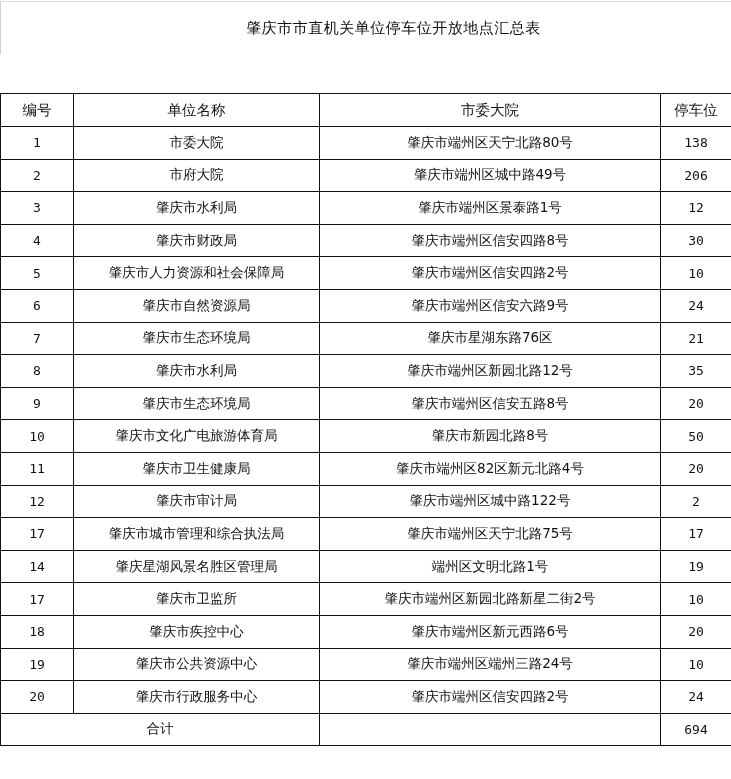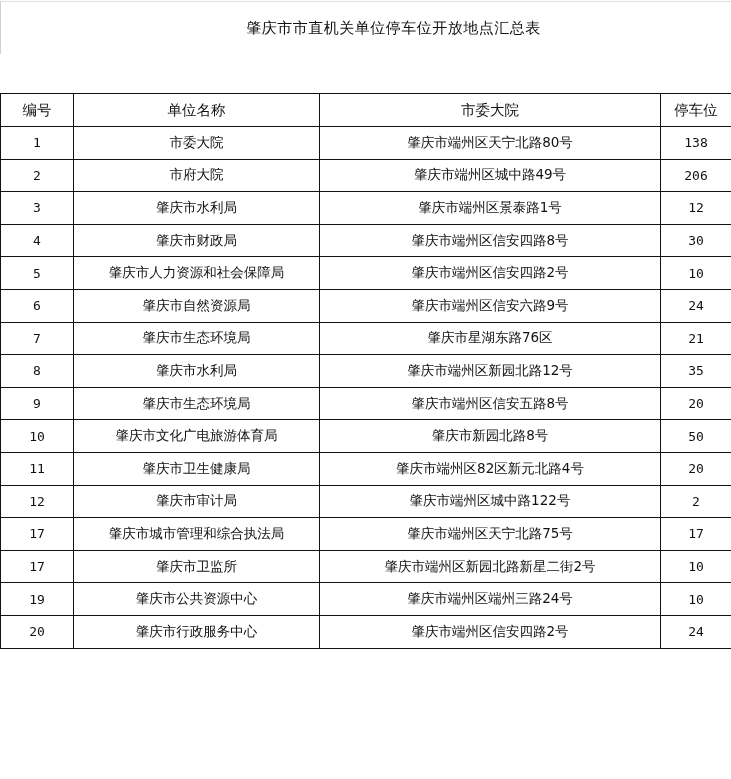--- a/index.html
+++ b/index.html
@@ -118,32 +118,49 @@
           <td>肇庆市端州区城中路122号</td>
           <td class="num">2</td>
         </tr>
       <tr>
           <td class="num">17</td>
           <td>肇庆市城市管理和综合执法局</td>
           <td>肇庆市端州区天宁北路75号</td>
           <td class="num">17</td>
         </tr>
       <tr>
+          <td class="num">14</td>
+          <td>肇庆星湖风景名胜区管理局</td>
+          <td>端州区文明北路1号</td>
+          <td class="num">19</td>
+        </tr>
+      <tr>
           <td class="num">17</td>
           <td>肇庆市卫监所</td>
           <td>肇庆市端州区新园北路新星二街2号</td>
           <td class="num">10</td>
+        </tr>
+      <tr>
+          <td class="num">18</td>
+          <td>肇庆市疾控中心</td>
+          <td>肇庆市端州区新元西路6号</td>
+          <td class="num">20</td>
         </tr>
       <tr>
           <td class="num">19</td>
           <td>肇庆市公共资源中心</td>
           <td>肇庆市端州区端州三路24号</td>
           <td class="num">10</td>
         </tr>
       <tr>
           <td class="num">20</td>
           <td>肇庆市行政服务中心</td>
           <td>肇庆市端州区信安四路2号</td>
           <td class="num">24</td>
         </tr>
+      <tr>
+        <td colspan="2">合计</td>
+        <td></td>
+        <td class="num">694</td>
+      </tr>
     </tbody>
   </table>
 </div>
 
 </body></html>

